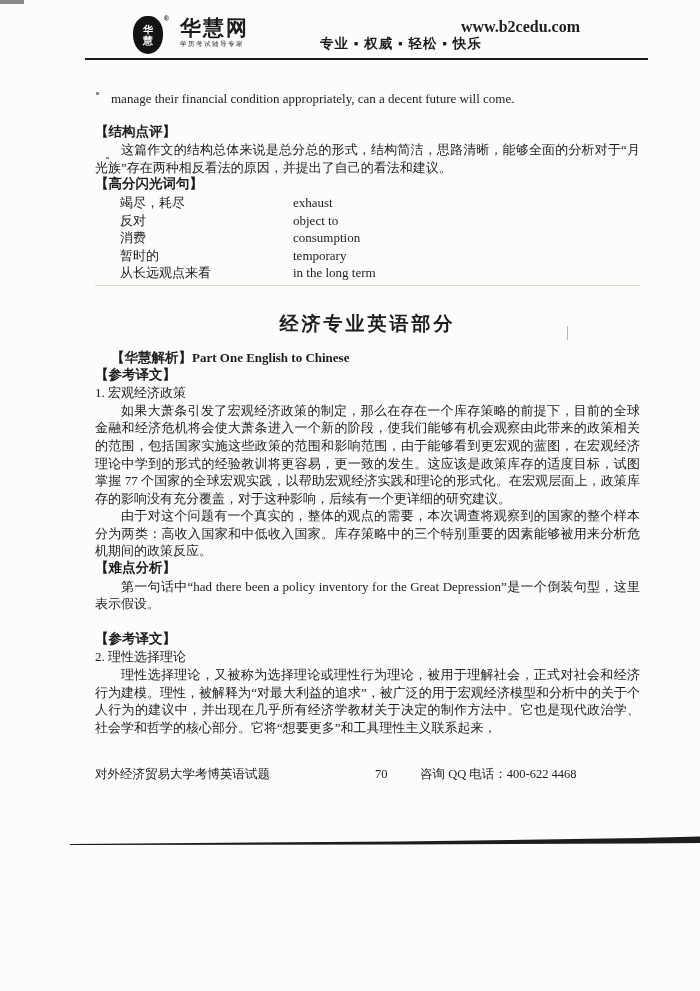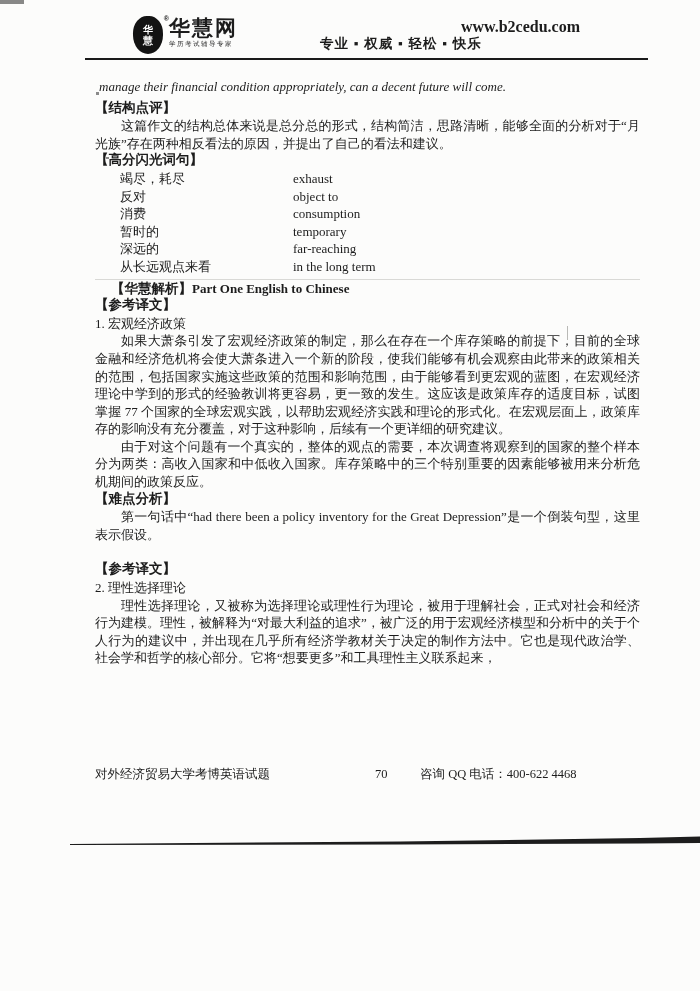--- a/index.html
+++ b/index.html
@@ -12,38 +12,38 @@
   
   .header { position:absolute; top:14px; left:85px; width:563px; height:46px; }
   .logo { position:absolute; left:48px; top:2px; display:flex; align-items:flex-start; }
   .logo-badge {
     width:30px; height:38px; background:#131313; border-radius:46% 46% 50% 50%;
     color:#ffffff; display:flex; flex-direction:column; align-items:center; justify-content:center;
     font-family:"Liberation Sans",sans-serif; font-size:10px; line-height:11px; font-weight:bold;
     position:relative;
   }
   .logo-badge .reg { position:absolute; top:-3px; right:-6px; color:#131313; font-size:7px; }
-  .logo-textcol { margin-left:6px; }
+  .logo-textcol { margin-left:17px; }
   .logo-name { font-family:"Liberation Sans",sans-serif; font-weight:bold; font-size:21px; line-height:23px; letter-spacing:2px; }
   .logo-tagline { font-family:"Liberation Sans",sans-serif; font-size:6.5px; letter-spacing:1.5px; color:#2a2a2a; margin-top:1px; }
   .header-slogan {
     position:absolute; left:235px; top:21px; width:170px; 
     font-family:"Liberation Sans",sans-serif; font-weight:bold; font-size:13.5px; letter-spacing:1px;
   }
   .header-site { position:absolute; right:68px; top:4px; font-weight:bold; font-size:16px; }
   .header-rule { position:absolute; left:0; right:0; top:44px; height:2px; background:#1a1a1a; }
 
   
   .content {
     position:absolute; left:95px; top:74px; width:545px;
     font-size:13px; line-height:17.6px; text-align:justify;
   }
   .para { text-indent:2em; margin:0; }
   .mark-header { font-family:Liberation Mono, monospace; font-weight:bold; font-size:13.5px; margin:0; }
-  .english-line { margin:4px;font-style:italic; }
+  .english-line { margin:16px; }
 
   .vocab-row { display:flex; }
   .vocab-cn { margin-left:25px; width:173px; flex:none; }
   .vocab-en { flex:1; }
 
   .faint-line { height:1px; background:#d9d9d6; margin-top:3px; }
 
   .big-heading {
     font-family:"Liberation Sans",sans-serif; font-weight:bold;
     font-size:19px; line-height:26px; letter-spacing:3px;
@@ -112,31 +112,28 @@
       </div>
       <div class="vocab-row">
         <span class="vocab-cn">消费</span>
         <span class="vocab-en">consumption</span>
       </div>
       <div class="vocab-row">
         <span class="vocab-cn">暂时的</span>
         <span class="vocab-en">temporary</span>
       </div>
       <div class="vocab-row">
-        <span class="vocab-cn">深远的</span>
-        <span class="vocab-en">far-reaching</span>
-      </div>
-      <div class="vocab-row">
         <span class="vocab-cn">从长远观点来看</span>
         <span class="vocab-en">in the long term</span>
       </div>
     </div>
 
     <div class="faint-line"></div>
 
+    <p class="big-heading">经济专业英语部分</p>
 
     <p class="analysis-line"><span class="lbl">【华慧解析】</span><span class="val">Part One English to Chinese</span></p>
     <p class="mark-header">【参考译文】</p>
     <p class="item-title">1. 宏观经济政策</p>
     <p class="para">如果大萧条引发了宏观经济政策的制定，那么在存在一个库存策略的前提下，目前的全球金融和经济危机将会使大萧条进入一个新的阶段，使我们能够有机会观察由此带来的政策相关的范围，包括国家实施这些政策的范围和影响范围，由于能够看到更宏观的蓝图，在宏观经济理论中学到的形式的经验教训将更容易，更一致的发生。这应该是政策库存的适度目标，试图掌握 77 个国家的全球宏观实践，以帮助宏观经济实践和理论的形式化。在宏观层面上，政策库存的影响没有充分覆盖，对于这种影响，后续有一个更详细的研究建议。</p>
     <p class="para">由于对这个问题有一个真实的，整体的观点的需要，本次调查将观察到的国家的整个样本分为两类：高收入国家和中低收入国家。库存策略中的三个特别重要的因素能够被用来分析危机期间的政策反应。</p>
     <p class="mark-header">【难点分析】</p>
     <p class="para">第一句话中“had there been a policy inventory for the Great Depression”是一个倒装句型，这里表示假设。</p>
 
     <div class="gap"></div>

